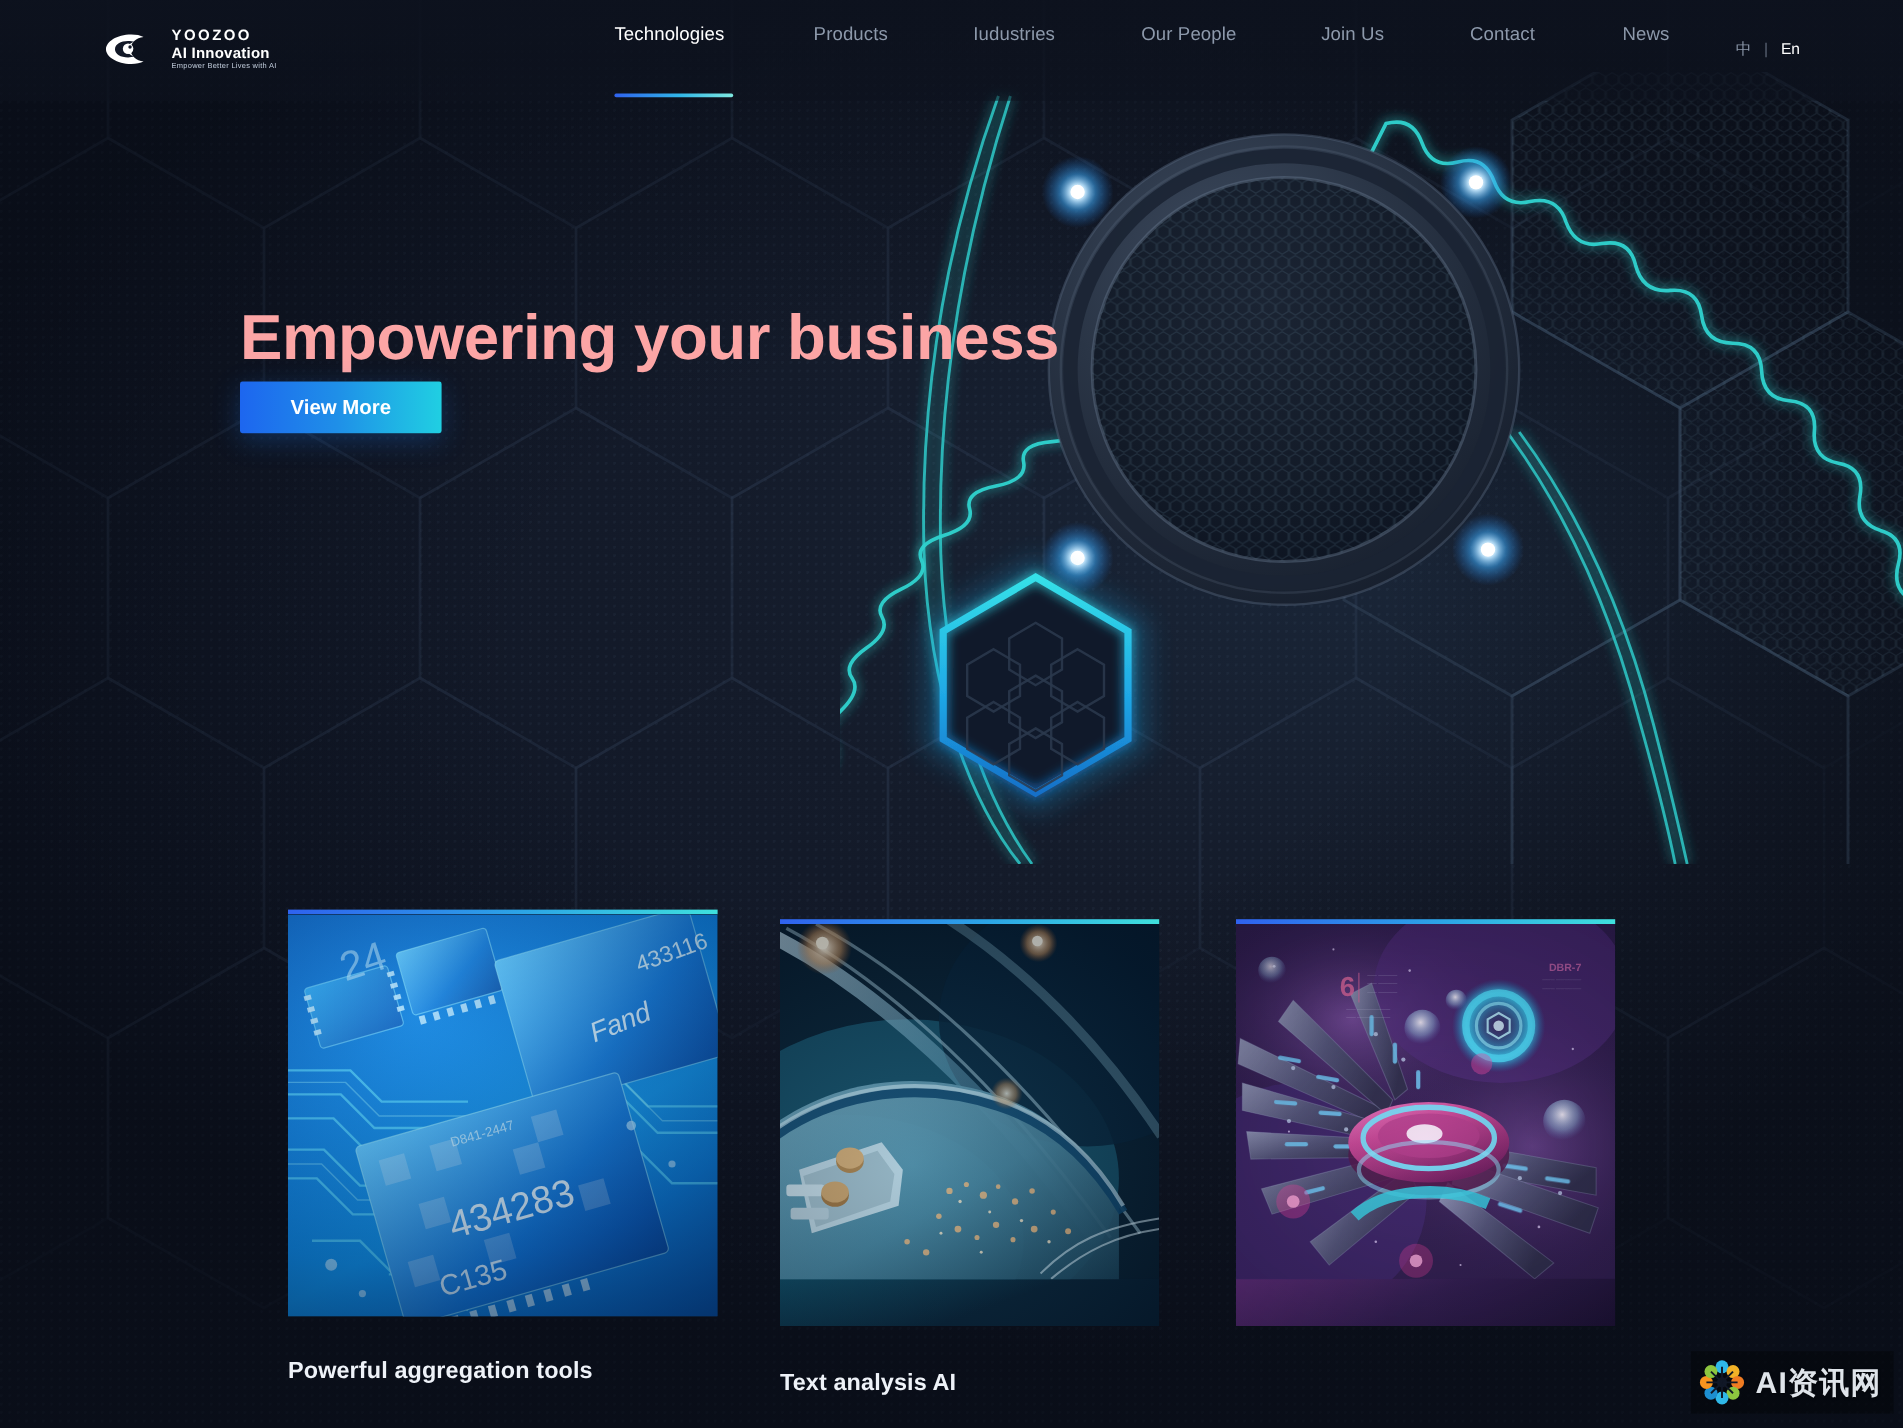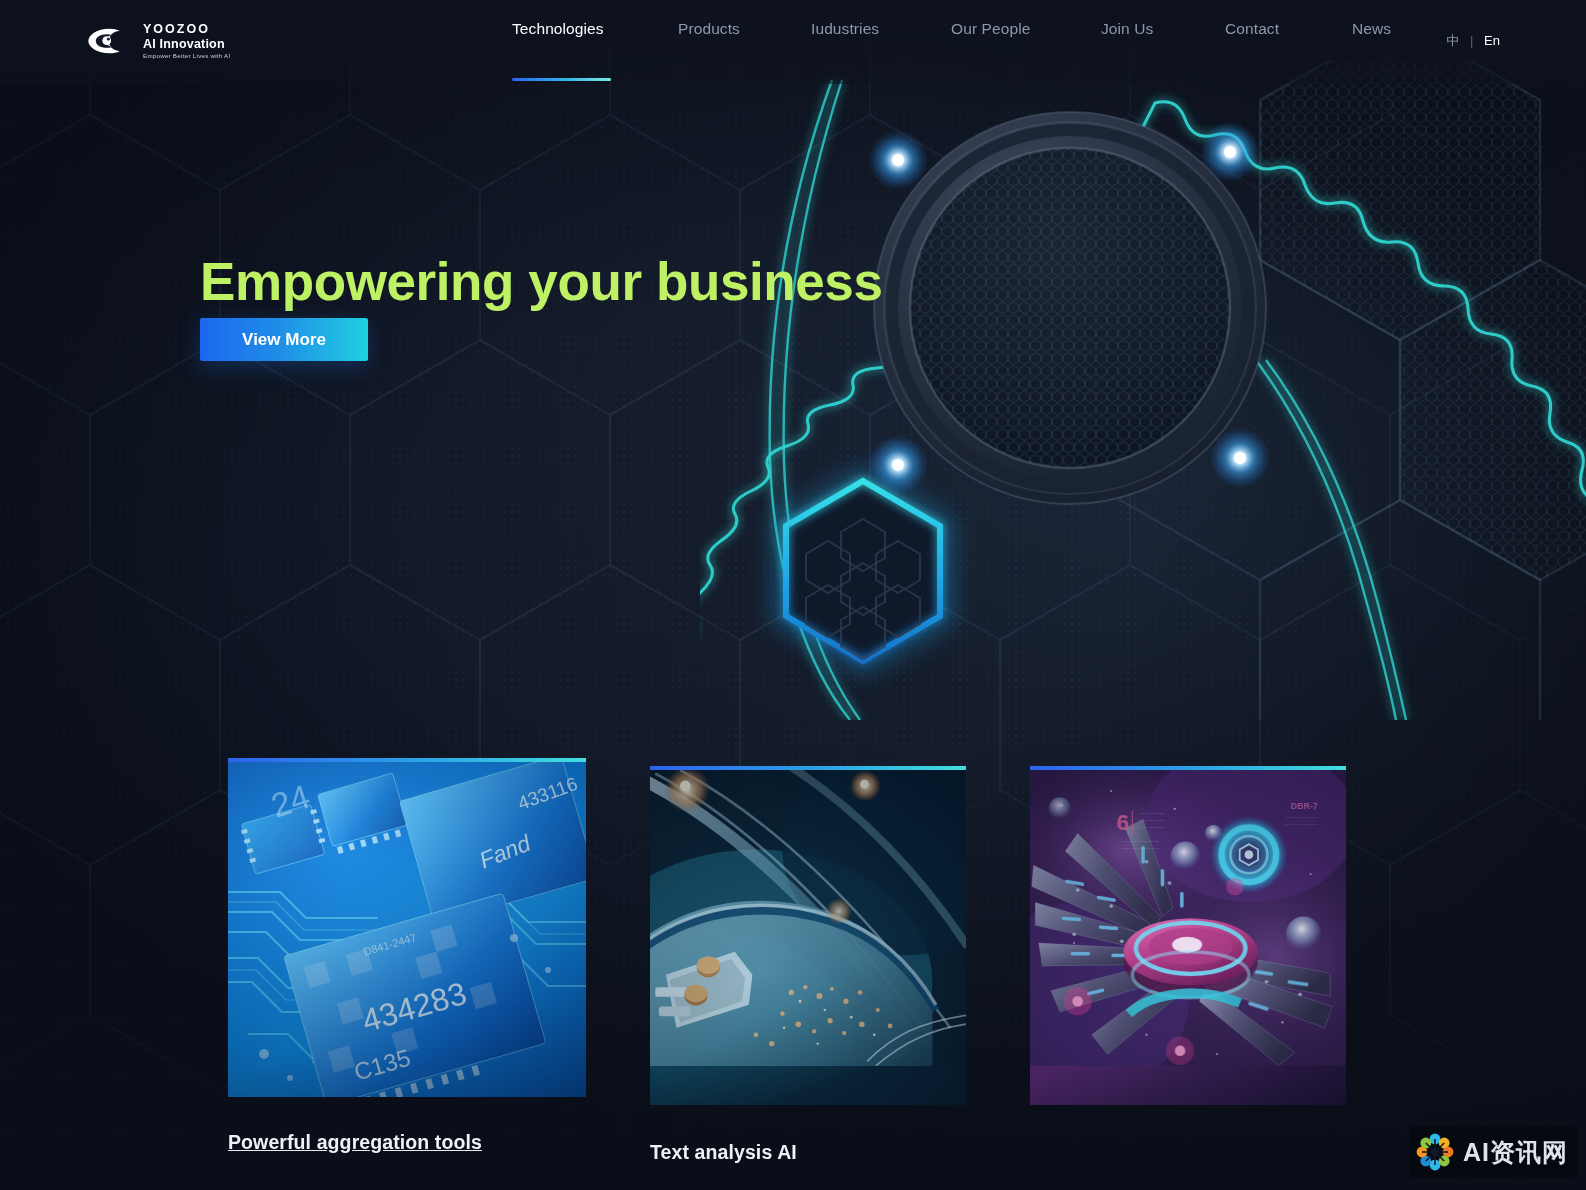--- a/index.html
+++ b/index.html
@@ -64,21 +64,21 @@
   .lang .cn { color:#8d99ab; }
   .lang .sep { color:#5b6575; margin:0 7px; }
   .lang .en { color:#ffffff; }
 
   
   .hero-art { position:absolute; left:700px; top:60px; width:886px; height:660px; z-index:5; }
 
   
   .hero-copy { position:absolute; left:200px; top:246px; width:760px; z-index:20; }
   .hero-title {
-    font-size:53px; line-height:1.36; font-weight:700; color:#bef264;
+    font-size:53px; line-height:1.36; font-weight:700; color:#fca5a5;
     letter-spacing:-0.4px;
   }
   .hero-sub {
     margin-top:30px; font-size:17px; line-height:1.97; color:#ccd5e1;
     max-width:640px; font-weight:400;
   }
   .btn-view {
     display:inline-flex; align-items:center; justify-content:center;
     width:168px; height:43px; border:0; cursor:pointer;
     font-family:inherit; font-size:17px; font-weight:700; color:#ffffff;
@@ -332,21 +332,21 @@
 
   <section class="hero-copy">
     <h1 class="hero-title">
       <span>Empowering your business</span><br>
     </h1>
     <button class="btn-view">View More</button>
   </section>
 
   <section class="cards">
 
-    <article class="card c1" style="left:0;text-decoration:underline;">
+    <article class="card c1" style="left:12px;">
       <div class="card-accent"></div>
       <div class="card-img">
         <div class="img-layer pcb-base"></div>
         <svg class="img-layer" viewBox="0 0 358 335" preserveAspectRatio="none">
           <defs>
             <linearGradient id="chipG" x1="0" y1="0" x2="1" y2="1">
               <stop offset="0%" stop-color="#2fa8f5"></stop>
                 <stop offset="100%" stop-color="#0b56b8"></stop>
             </linearGradient>
             <linearGradient id="chipG2" x1="0" y1="0" x2="1" y2="1">

